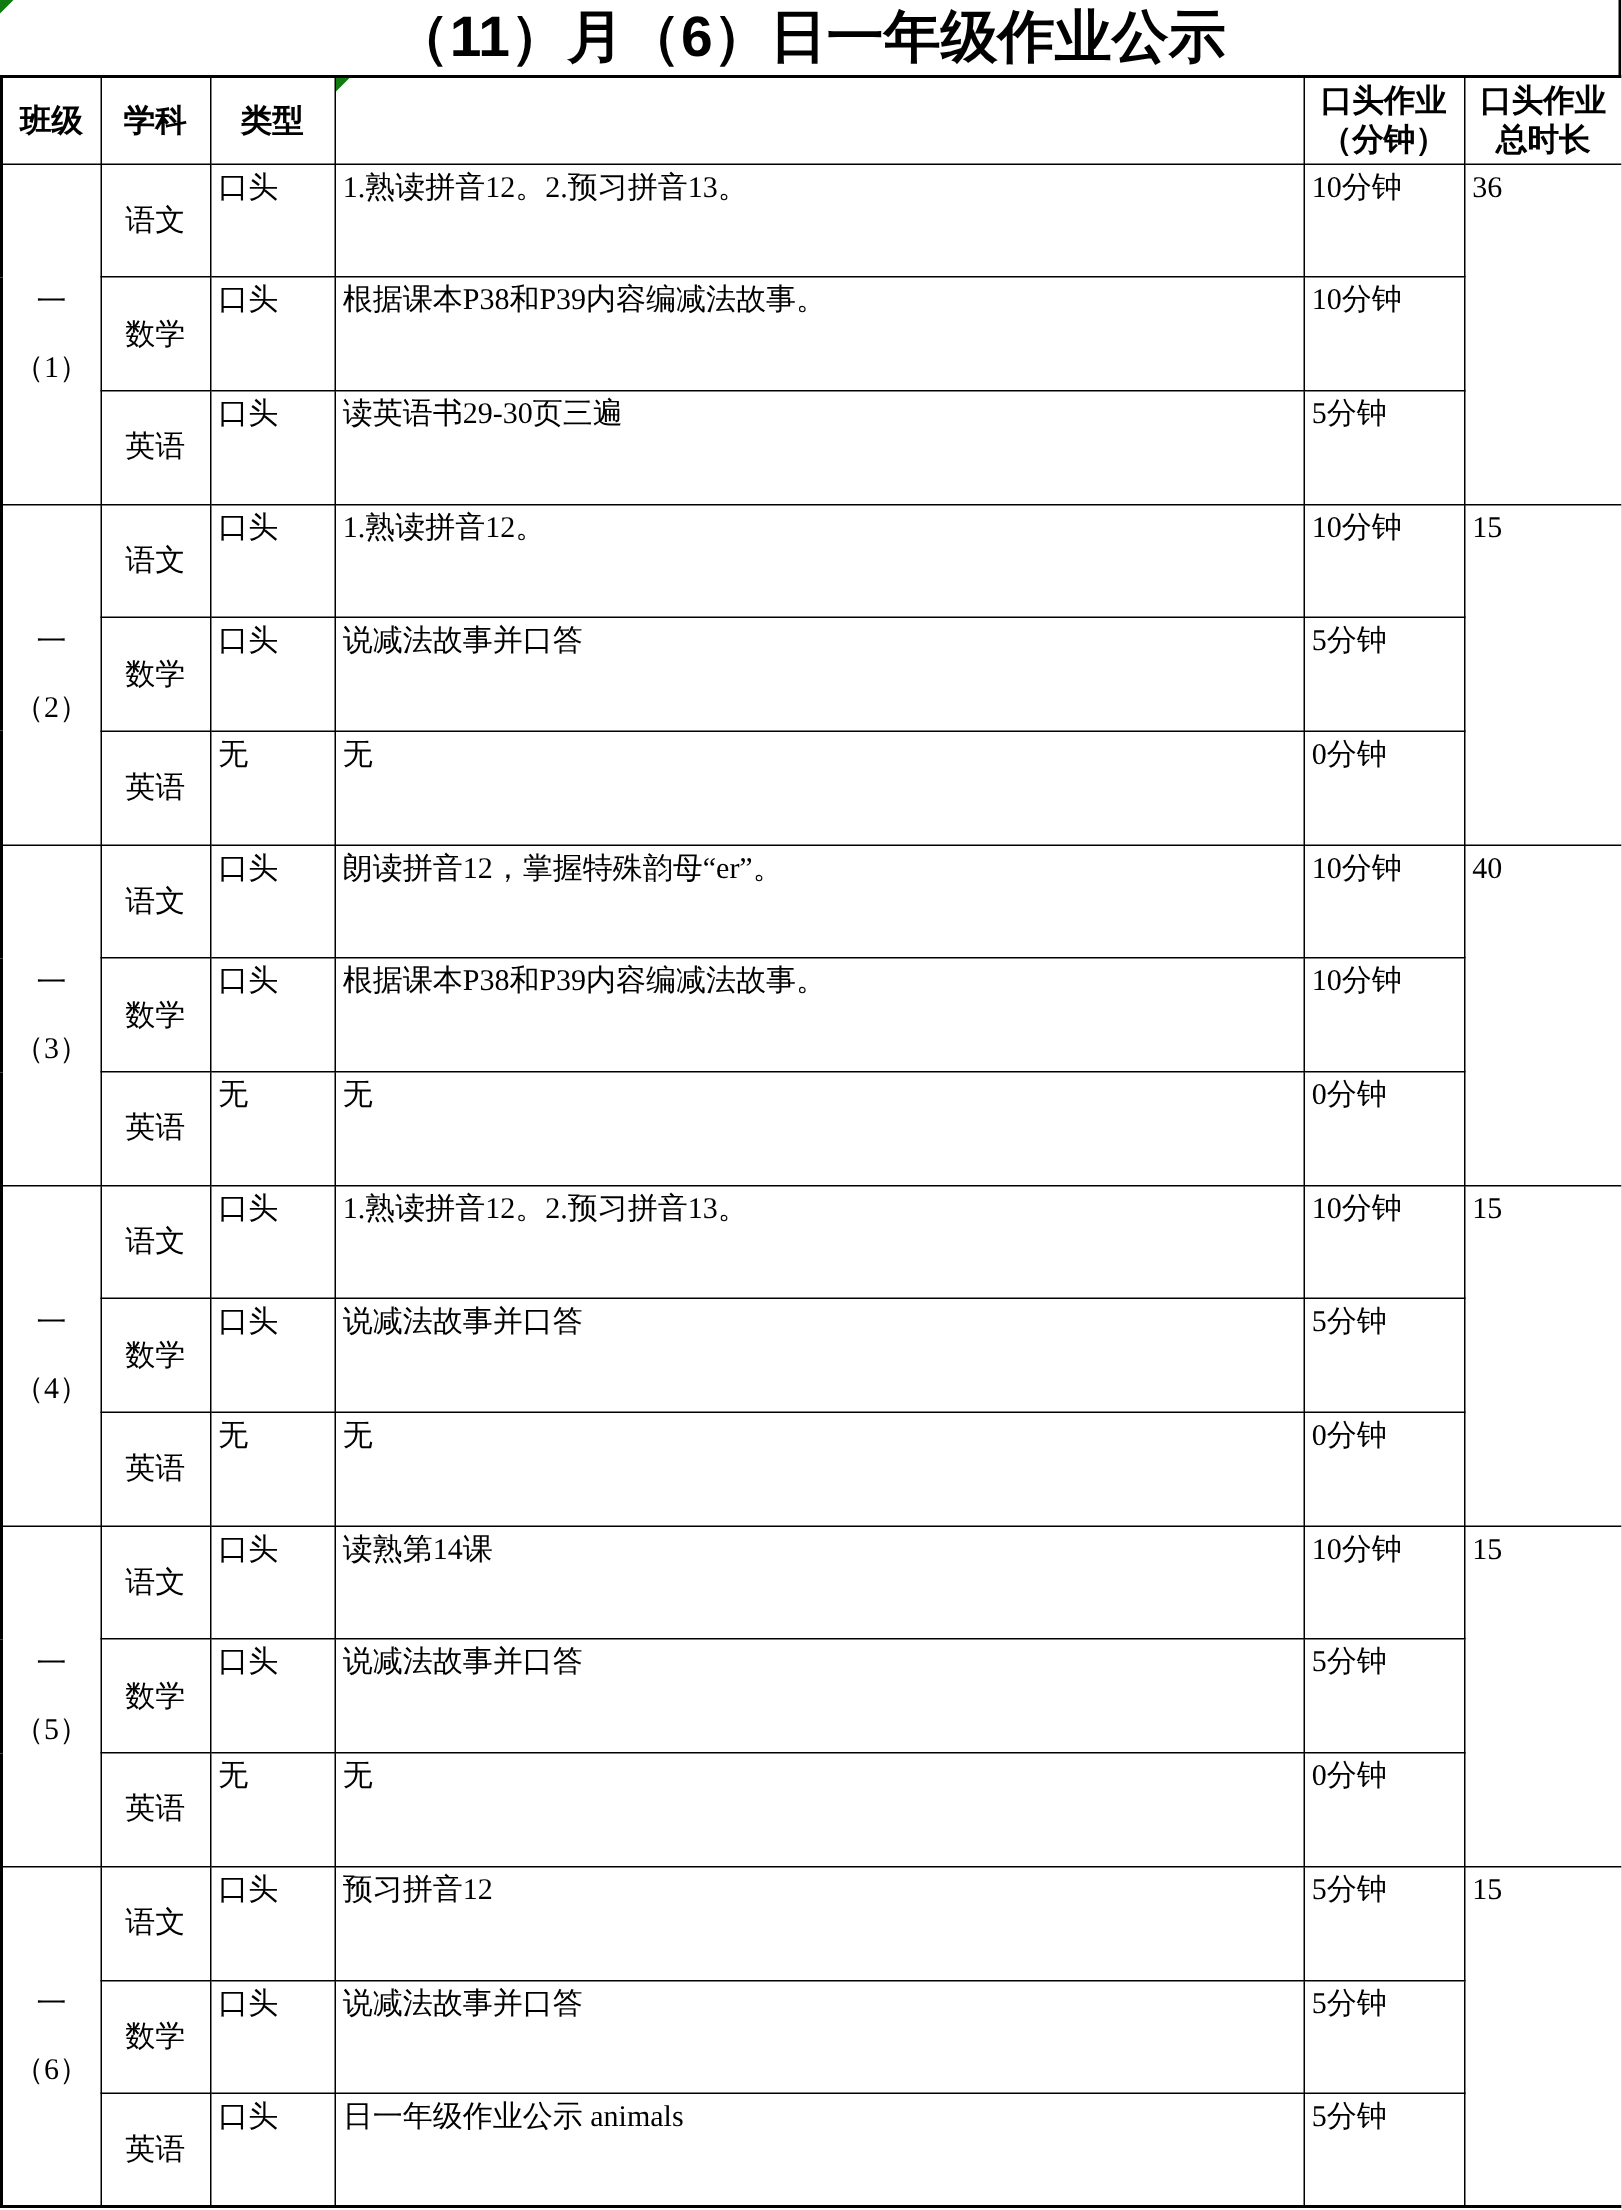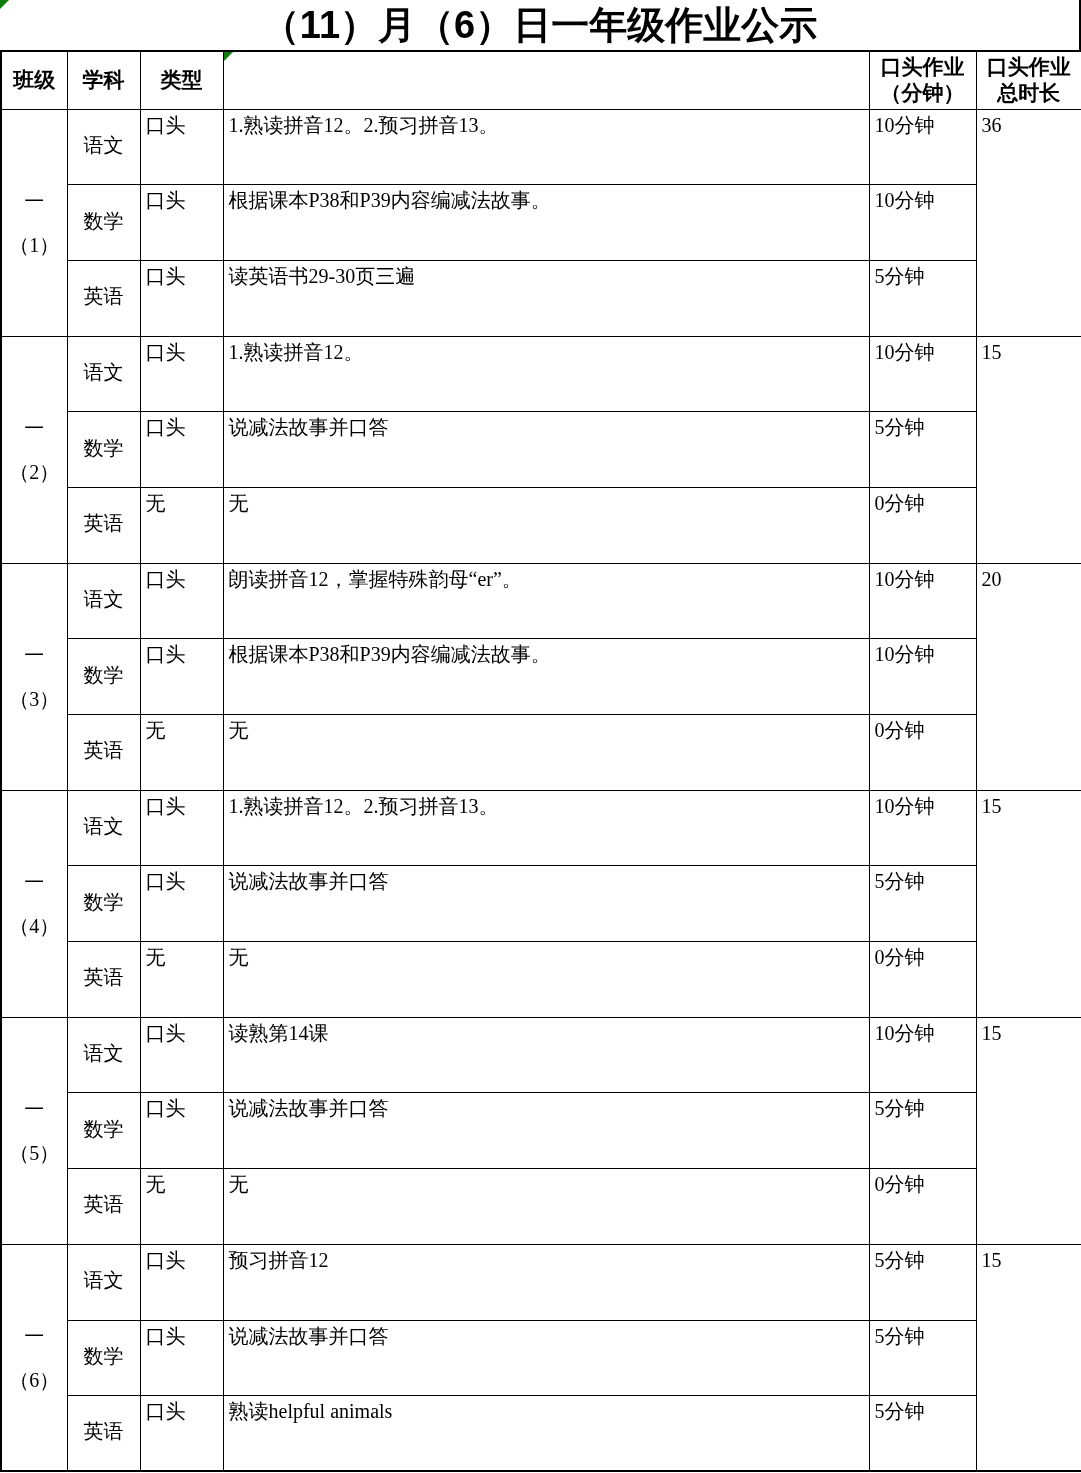--- a/index.html
+++ b/index.html
@@ -62,21 +62,21 @@
     text-align: center;
     vertical-align: middle;
     font-size: 20px;
   }
   td.class-cell .cell-text { line-height: 44px; padding: 0; }
   td.subject-cell {
     text-align: center;
     vertical-align: middle;
     font-size: 20px;
   }
-  td.subject-cell .cell-text { padding: 0; font-family: Liberation Mono, monospace; }
+  td.subject-cell .cell-text { padding: 0; }
   td.type-cell, td.content-cell, td.duration-cell, td.total-cell {
     vertical-align: top;
     font-size: 20px;
     text-align: left;
   }
   .cell-text {
     padding: 2px 4px 0 5px;
     line-height: 26px;
     white-space: nowrap;
   }
@@ -226,21 +226,21 @@
           <td class="type-cell">
             <div class="cell-text">口头</div>
           </td>
           <td class="content-cell">
             <div class="cell-text">朗读拼音12，掌握特殊韵母“er”。</div>
           </td>
           <td class="duration-cell">
             <div class="cell-text">10分钟</div>
           </td>
           <td class="total-cell" rowspan="3">
-            <div class="cell-text">20</div>
+            <div class="cell-text">40</div>
           </td>
         </tr>
         <tr>
           <td class="subject-cell">
             <div class="cell-text">数学</div>
           </td>
           <td class="type-cell">
             <div class="cell-text">口头</div>
           </td>
           <td class="content-cell">
@@ -398,21 +398,21 @@
           </td>
         </tr>
         <tr>
           <td class="subject-cell">
             <div class="cell-text">英语</div>
           </td>
           <td class="type-cell">
             <div class="cell-text">口头</div>
           </td>
           <td class="content-cell">
-            <div class="cell-text">熟读helpful animals</div>
+            <div class="cell-text">日一年级作业公示 animals</div>
           </td>
           <td class="duration-cell">
             <div class="cell-text">5分钟</div>
           </td>
         </tr>
       </tbody>
   </table>
 </div>
 
 </body></html>

